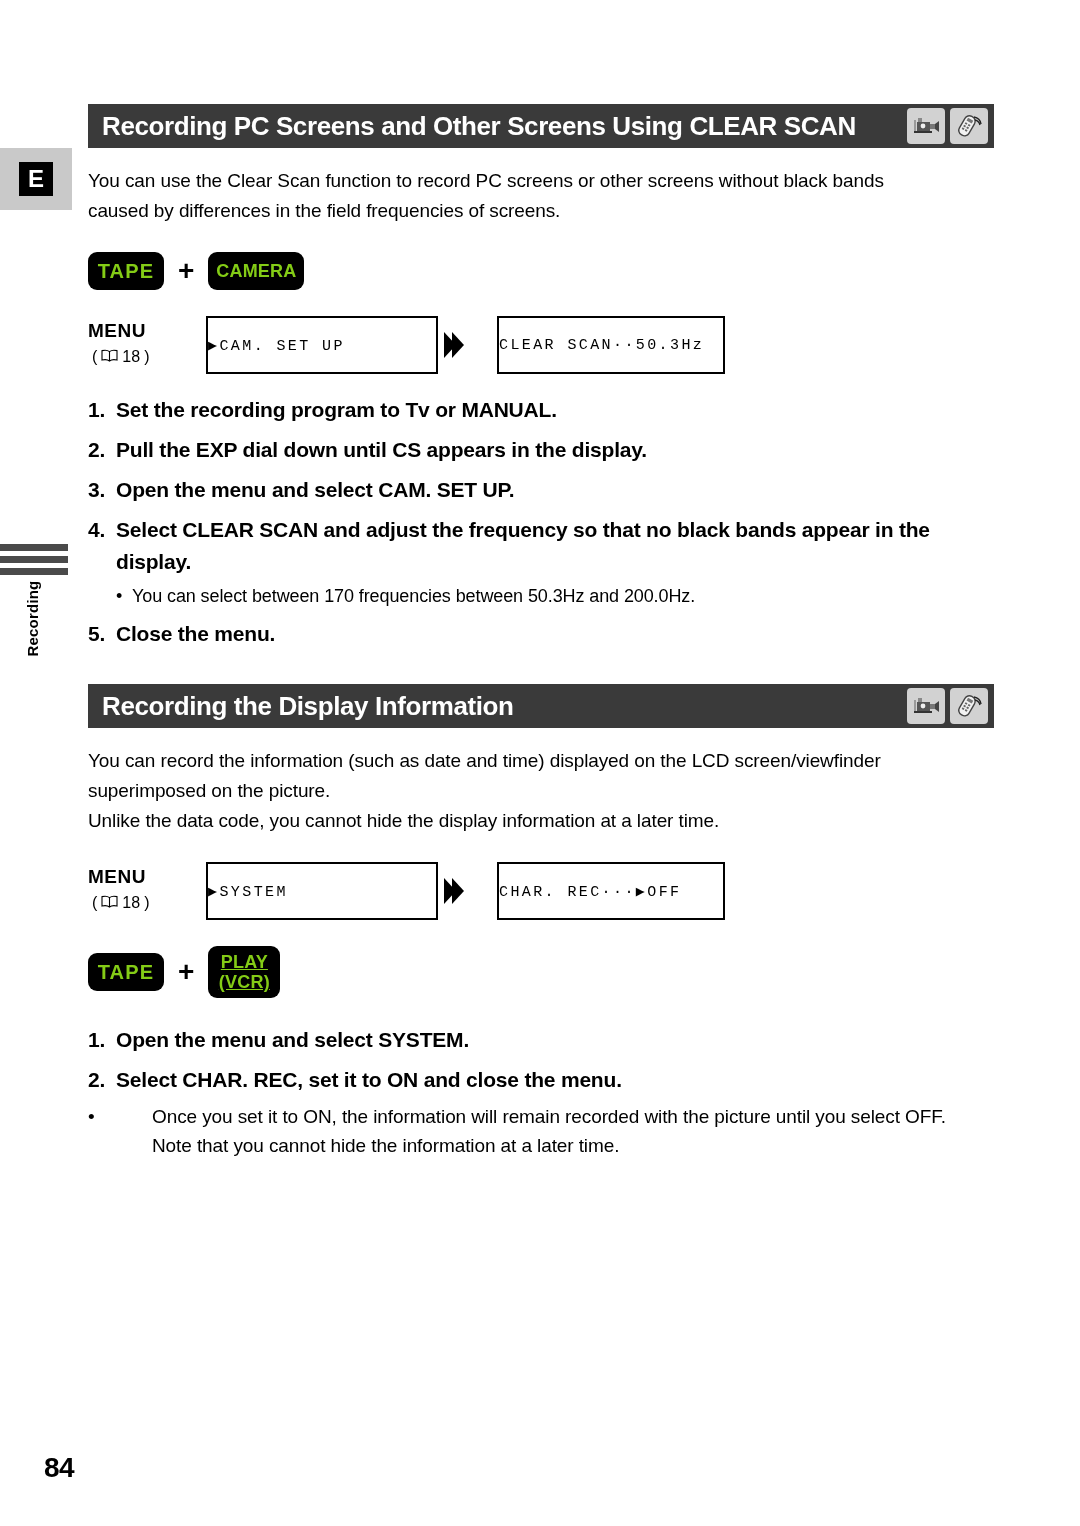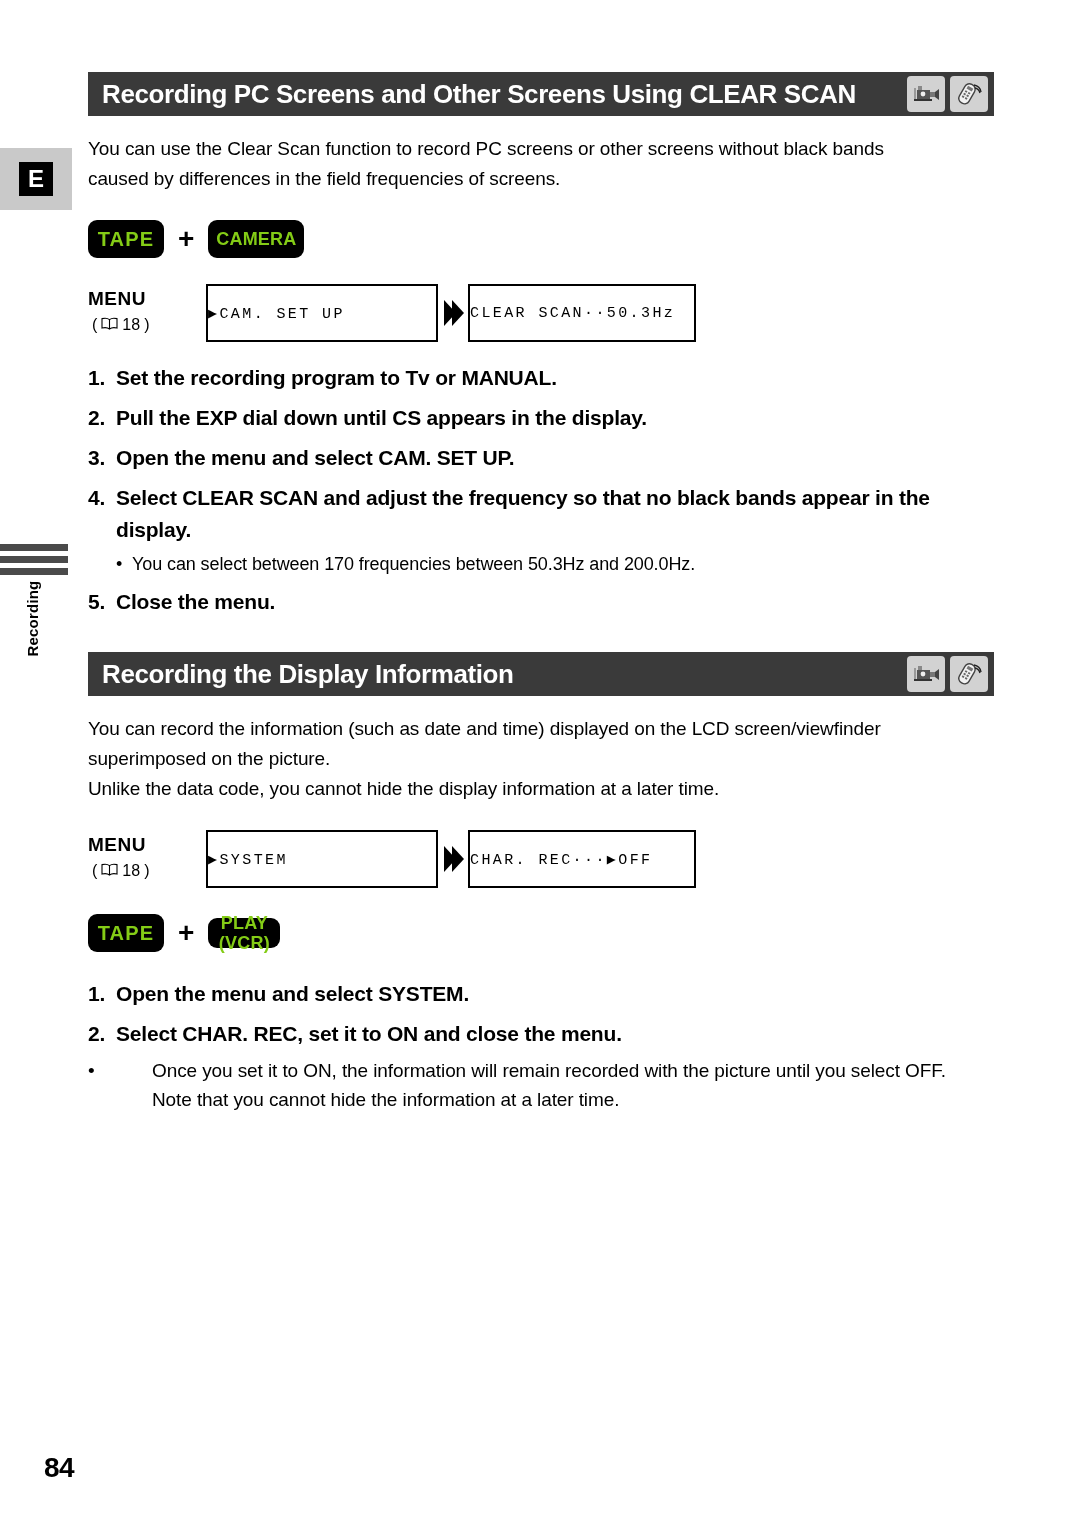--- a/index.html
+++ b/index.html
@@ -151,24 +151,25 @@
     letter-spacing: 1.2px;
   }
   .badge-camera {
     width: 96px;
     height: 38px;
     font-size: 18px;
     letter-spacing: 0.2px;
   }
   .badge-play {
     width: 72px;
-    height: 30px;
+    height: 52px;
     font-size: 18px;
     line-height: 20px;
     letter-spacing: 0.2px;
+    text-decoration: underline;
   }
   .plus {
     font-size: 28px;
     font-weight: bold;
     margin: 0 14px;
     line-height: 1;
   }
 
   
   .menu-row {
@@ -202,21 +203,21 @@
     height: 58px;
     display: flex;
     align-items: center;
     padding-left: 0;
     font-family: "Liberation Mono", "DejaVu Sans Mono", monospace;
     font-size: 15px;
     letter-spacing: 2.4px;
     white-space: nowrap;
   }
   .box-w1 { width: 232px; }
-  .box-w2 { width: 228px; }
+  .box-w2 { width: 228px; margin-left: 29px; }
 
   .flow-arrow {
     width: 30px;
     height: 58px;
     display: flex;
     align-items: center;
     justify-content: center;
   }
 
   
@@ -280,21 +281,21 @@
   <div class="rule-bar"></div>
   <div class="rule-bar"></div>
 </div>
 
 <div class="side-label">Recording</div>
 
 <div class="page-number">84</div>
 
 <div class="content">
 
-  <div class="section-bar" style="margin-top:72px;">
+  <div class="section-bar" style="margin-top:104px;">
     <div class="section-title">Recording PC Screens and Other Screens Using CLEAR SCAN</div>
     <div class="bar-icons">
       <div class="bar-icon">
         <svg width="28" height="22" viewBox="0 0 28 22">
           <rect x="5" y="7" width="13" height="9" fill="#555"></rect>
           <rect x="18" y="9" width="5" height="5" fill="#777"></rect>
           <polygon points="23,9 27,6 27,17 23,14" fill="#444"></polygon>
           <rect x="6" y="3" width="4" height="4" fill="#888"></rect>
           <circle cx="11" cy="11" r="2.4" fill="#eee"></circle>
           <rect x="2" y="16" width="18" height="2" fill="#333"></rect>

